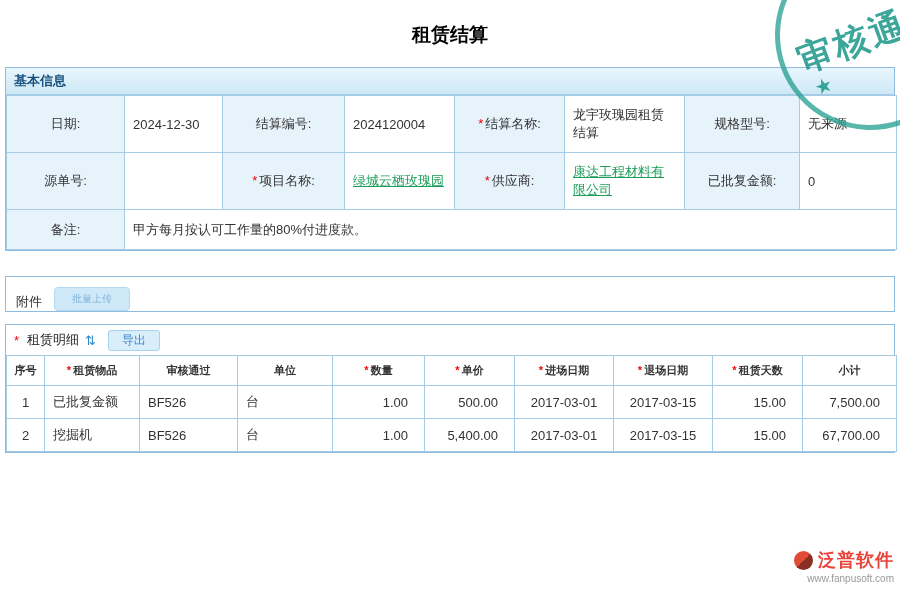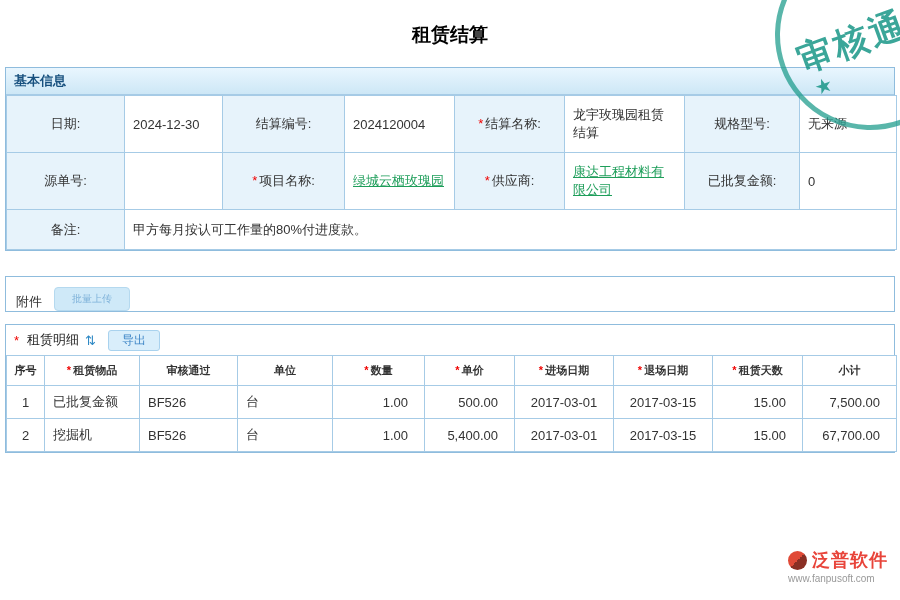--- a/index.html
+++ b/index.html
@@ -61,21 +61,21 @@
   .det-table th { border:1px solid #a6cbe6; height:30px; font-weight:bold; text-align:center; background:#fff; font-size:11px; }
   .det-table td { border:1px solid #a6cbe6; height:33px; font-size:13px; background:#fff; }
   .det-table td:nth-child(1) { text-align:center; }
   .det-table td:nth-child(2), .det-table td:nth-child(3), .det-table td:nth-child(4) { text-align:left; padding-left:8px; }
   .det-table td:nth-child(5), .det-table td:nth-child(6),
   .det-table td:nth-child(9), .det-table td:nth-child(10) { text-align:right; padding-right:16px; }
   .det-table td:nth-child(7), .det-table td:nth-child(8) { text-align:center; }
 
   
   .brand {
-    position:absolute; right:12px; top:548px; z-index:15; text-align:left; pointer-events:none;
+    position:absolute; right:6px; top:548px; z-index:15; text-align:right; pointer-events:none;
   }
   .brand-row { display:flex; align-items:center; gap:5px; justify-content:center; }
   .brand-logo {
     width:19px; height:19px; border-radius:50%;
     background:linear-gradient(135deg,#e04a37 50%,#8a2f24 50%);
   }
   .brand-name { color:#e8443a; font-size:18px; font-weight:bold; letter-spacing:1px; }
   .brand-site { font-size:10px; color:#999; margin-top:1px; }
 </style>
 </head>

